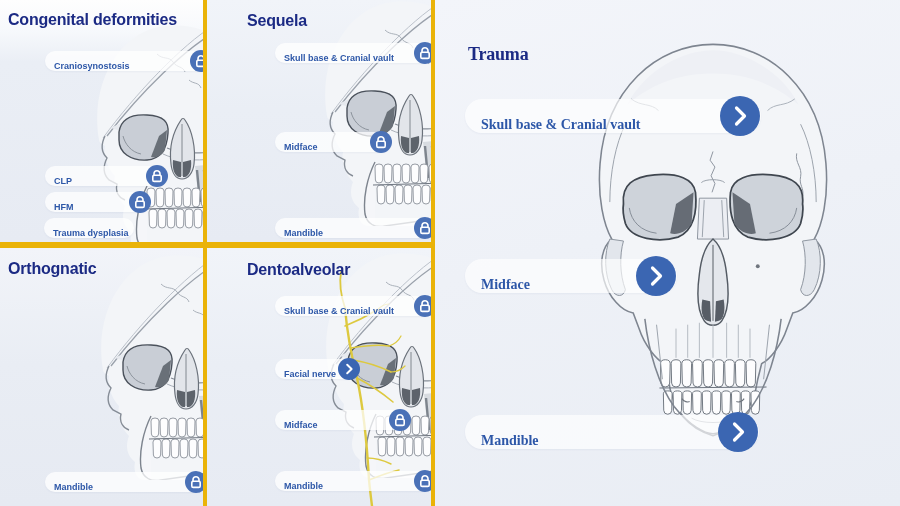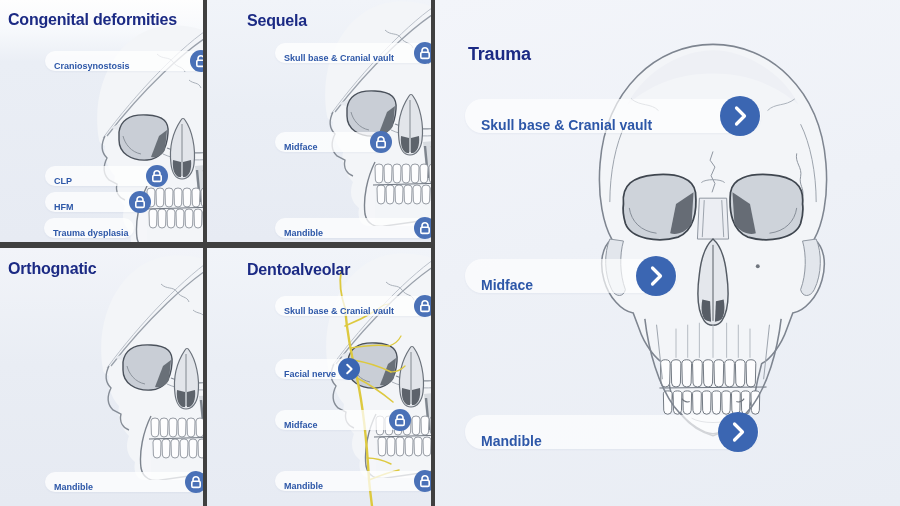--- a/index.html
+++ b/index.html
@@ -1,25 +1,25 @@
 <!DOCTYPE html>
 <html><head>
 <meta charset="utf-8">
 <style>
   html,body{margin:0;padding:0;background:#ffffff;}
   #screen{
     position:relative;width:900px;height:506px;overflow:hidden;
-    background:#404040;font-family:"Liberation Sans",sans-serif;
+    background:#eab308;font-family:"Liberation Sans",sans-serif;
     -webkit-font-smoothing:antialiased;
   }
   .panel{position:absolute;overflow:hidden;}
   .panel.bgA{background:linear-gradient(180deg,#fefefe 0px,#f7f9fc 30px,#eaeef5 62px,#e7ebf3 100%);}
   .panel.bgB{background:linear-gradient(180deg,#f2f4f9 0%,#e9edf4 45%,#e6eaf2 100%);}
   .panel.bgC{background:linear-gradient(180deg,#f1f4f9 0%,#eaeef5 45%,#e7ebf3 100%);}
-  .panel.bgE{background:linear-gradient(165deg,#f3f5fa 0%,#eef1f7 45%,#e9edf4 100%);}
+  .panel.bgE{background:linear-gradient(165deg,#f3f5fa 0%,#eef1f7 45%,#e9edf4 100%);font-family:Liberation Serif, serif;}
 
   .panel-title{position:absolute;color:#1b2a84;font-weight:bold;letter-spacing:-0.2px;white-space:nowrap;}
   .panel-title.sm{font-size:16px;}
   .panel-title.lg{font-size:18px;}
 
   .skull{position:absolute;pointer-events:none;}
 
   .pill{position:absolute;border-radius:999px;display:flex;align-items:flex-end;
         background:rgba(255,255,255,0.74);box-shadow:0 1px 2px rgba(40,60,110,0.05);}
   .pill.sm{height:20px;padding-left:9px;}

